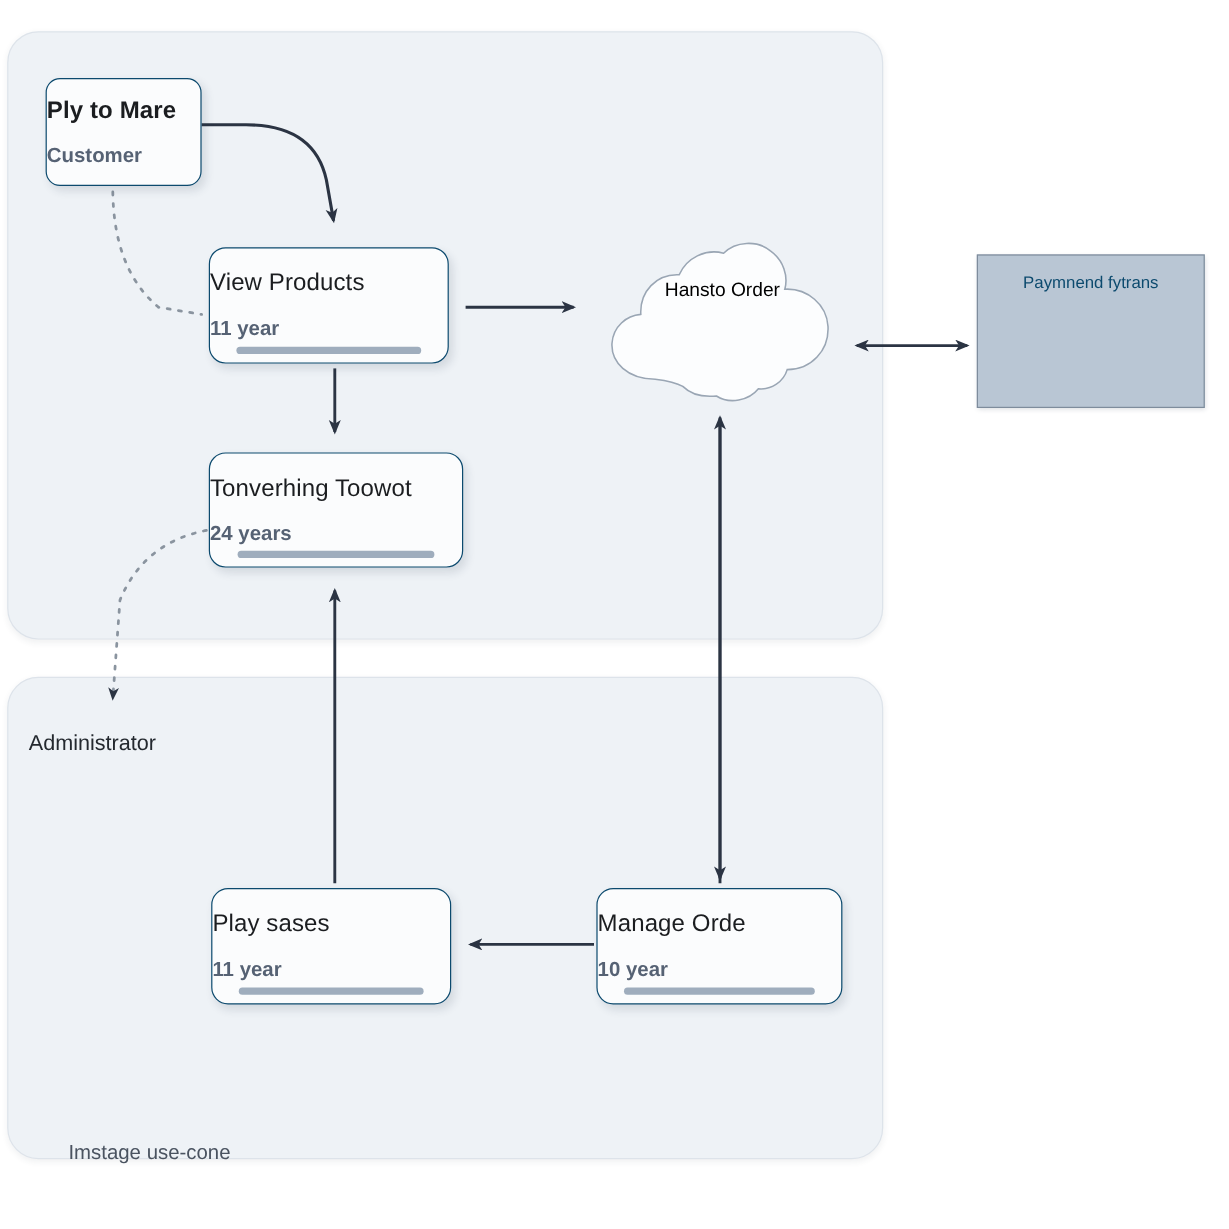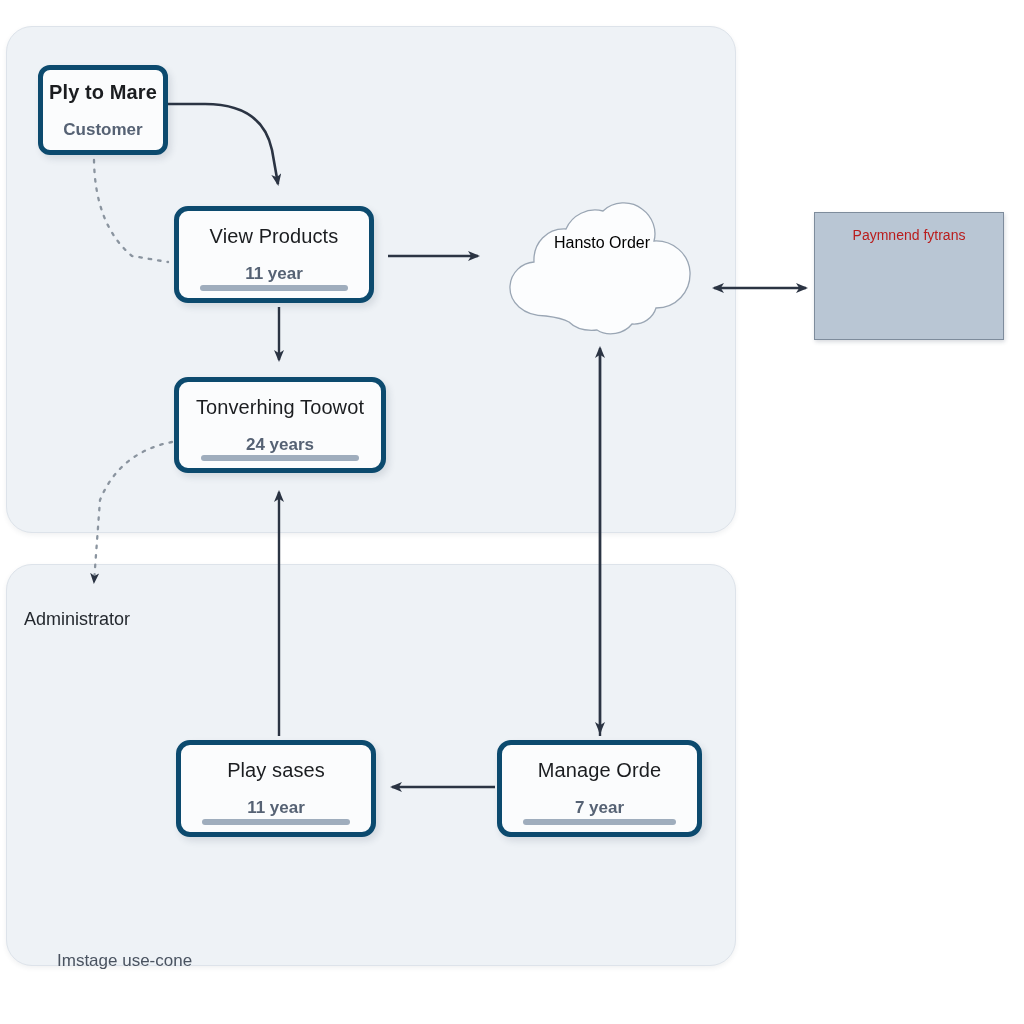--- a/index.html
+++ b/index.html
@@ -37,26 +37,26 @@
     border-radius: 26px;
     box-shadow: 0 2px 5px rgba(40,55,75,0.07);
   }
   #panel-customer { left: 6px;  top: 26px;  width: 728px; height: 505px; }
   #panel-admin    { left: 6px;  top: 564px; width: 728px; height: 400px; }
 
   
   .node {
     position: absolute;
     background: #fbfcfd;
-    border: 5px solid #0c4a6e;
+    border: 1px solid #0c4a6e;
     border-radius: 14px;
     box-shadow: 3px 4px 7px rgba(40,55,75,0.13);
     display: flex;
     flex-direction: column;
-    align-items: center;
+    align-items: flex-start;
     justify-content: center;
     box-sizing: border-box;
   }
   .node .title {
     font-size: 20px;
     color: #1b1d20;
     font-weight: 400;
     letter-spacing: .1px;
     text-align: center;
     line-height: 1.1;
@@ -111,21 +111,21 @@
     background: #b9c6d4;
     border: 1px solid #7e8c9c;
     box-shadow: 1px 2px 4px rgba(40,55,75,0.18);
     box-sizing: border-box;
   }
   #node-system .sys-top {
     position: absolute;
     left: 0; right: 0; top: 14px;
     text-align: center;
     font-size: 14px;
-    color: #b91c1c;
+    color: #0c4a6e;
   }
   #node-system .sys-main {
     position: absolute;
     left: 0; right: 0; top: 64px;
     text-align: center;
     font-size: 24px;
     color: #1b1d20;
   }
 
   
@@ -204,21 +204,21 @@
   </div>
 
   <div class="node" id="node-play">
     <div class="title">Play sases</div>
     <div class="sub">11 year</div>
     <div class="bar"></div>
   </div>
 
   <div class="node" id="node-manage">
     <div class="title">Manage Orde</div>
-    <div class="sub">7 year</div>
+    <div class="sub">10 year</div>
     <div class="bar"></div>
   </div>
 
   <div id="node-cloud">
     <svg width="218" height="142" viewBox="0 0 218 142">
       <path d="M53,118
                C30,118 16,104 17,88
                C18,74 29,65 41,64
                C40,45 54,30 73,31
                C79,17 95,9 110,13

